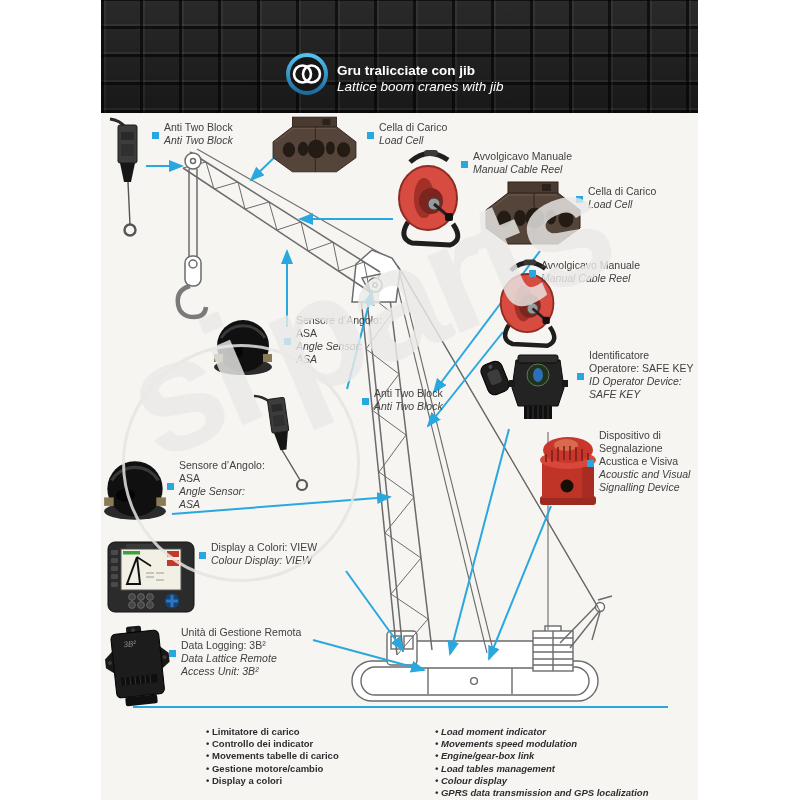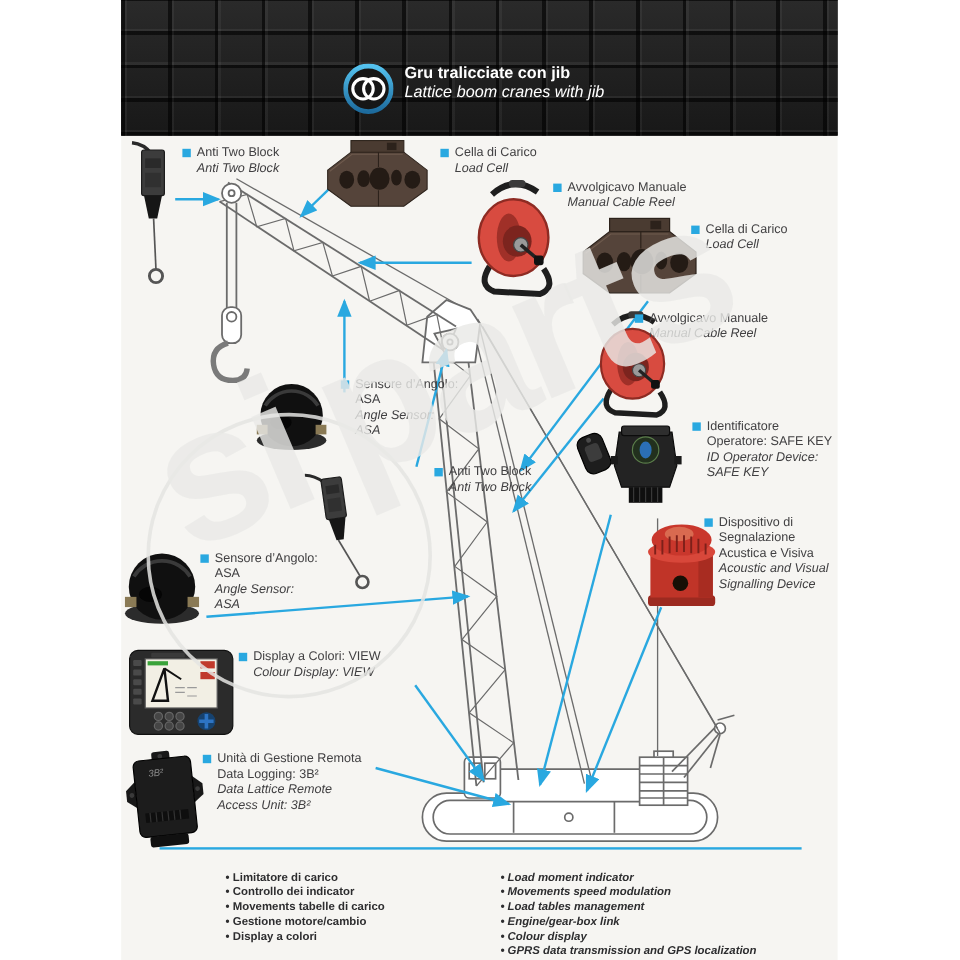--- a/index.html
+++ b/index.html
@@ -6,31 +6,31 @@
   body{font-family:"Liberation Sans","DejaVu Sans",sans-serif;}
   .page{position:relative;width:800px;height:800px;background:#ffffff;overflow:hidden;}
   .sheet{position:absolute;left:101px;top:0;width:597px;height:800px;background:#f6f5f2;}
   
   .hdr{position:absolute;left:0;top:0;width:597px;height:113px;
     background-color:#1e1e1e;
     background-image:
       repeating-linear-gradient(90deg, rgba(0,0,0,.6) 0 3px, rgba(255,255,255,.05) 3px 5px, transparent 5px 39px),
       repeating-linear-gradient(0deg, rgba(0,0,0,.6) 0 3px, rgba(255,255,255,.06) 3px 5px, transparent 5px 28px),
       linear-gradient(#2a2a2a,#181818);}
-  .brand{position:absolute;left:185px;top:53px;display:flex;align-items:flex-start;gap:9px;}
+  .brand{position:absolute;left:185px;top:53px;display:flex;align-items:flex-end;gap:9px;}
   .titles{color:#fff;line-height:16px;}
   .t-it{font-size:13.5px;font-weight:bold;}
   .t-en{font-size:13.5px;font-weight:normal;font-style:italic;}
   
-  .co{position:absolute;display:flex;gap:5px;z-index:30;}
+  .co{position:absolute;display:flex;gap:5px;z-index:30;align-items:center;}
   .sq{width:7px;height:7px;background:#29a8e0;margin-top:3px;flex:0 0 auto;}
   .co .ln{font-size:10.5px;line-height:13px;color:#414042;white-space:nowrap;}
   .co .en{font-style:italic;}
   
-  .feat{position:absolute;z-index:30;}
+  .feat{position:absolute;z-index:30;margin-left:18px;}
   .feat .li{font-size:9.5px;line-height:12.2px;font-weight:bold;color:#2d2d2f;white-space:nowrap;}
   .feat .li::before{content:"\2022\00a0";}
   .feat.en .li{font-style:italic;}
   .rule{position:absolute;left:133px;top:706px;width:535px;height:2px;background:#29a8e0;z-index:30;}
   
   .lay{position:absolute;left:0;top:0;width:800px;height:800px;pointer-events:none;}
   .crane{z-index:10;} .arrows{z-index:15;}
   .photo{position:absolute;z-index:20;}
   
   .wm{position:absolute;left:150px;top:318px;z-index:40;transform:rotate(-23deg);transform-origin:0 70%;
@@ -415,18 +415,18 @@
   <div class="feat it" style="left:188px;top:726px">
     <div class="li">Limitatore di carico</div>
     <div class="li">Controllo dei indicator</div>
     <div class="li">Movements tabelle di carico</div>
     <div class="li">Gestione motore/cambio</div>
     <div class="li">Display a colori</div>
   </div>
   <div class="feat en" style="left:417px;top:726px">
     <div class="li">Load moment indicator</div>
     <div class="li">Movements speed modulation</div>
+    <div class="li">Engine/gear-box link</div>
     <div class="li">Load tables management</div>
-    <div class="li">Engine/gear-box link</div>
     <div class="li">Colour display</div>
     <div class="li">GPRS data transmission and GPS localization</div>
   </div>
 </div>
 
 </body></html>

